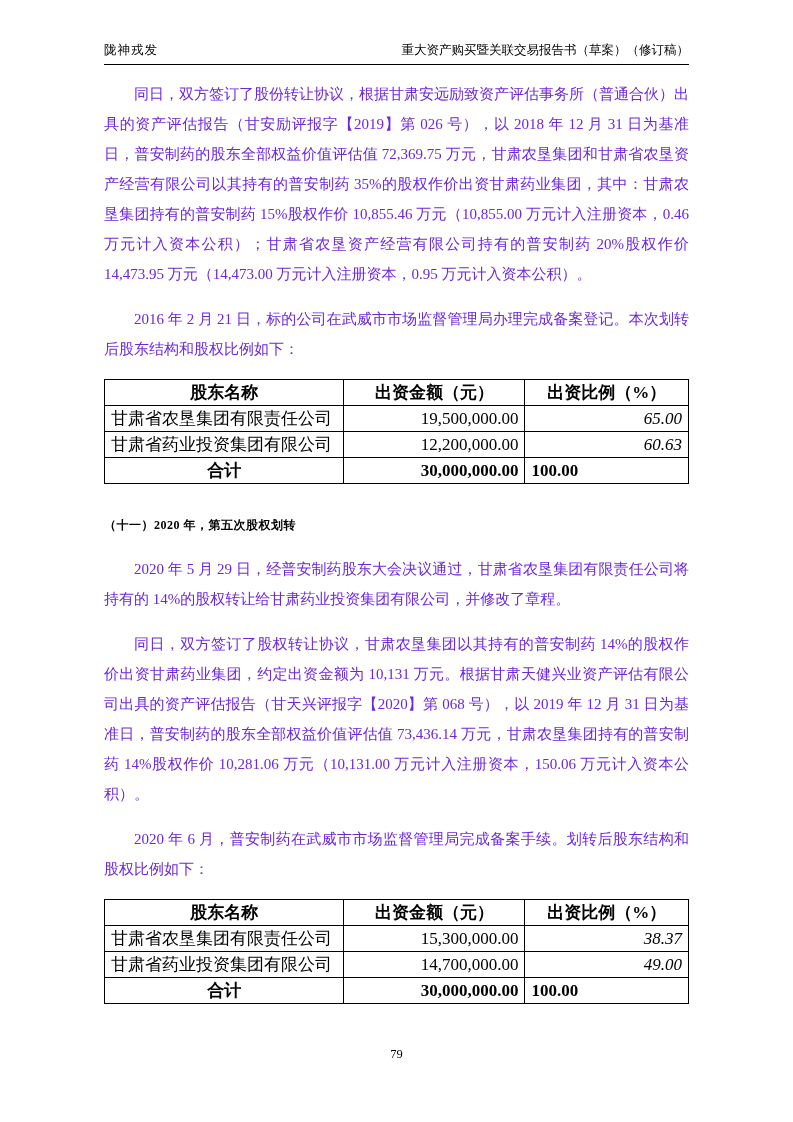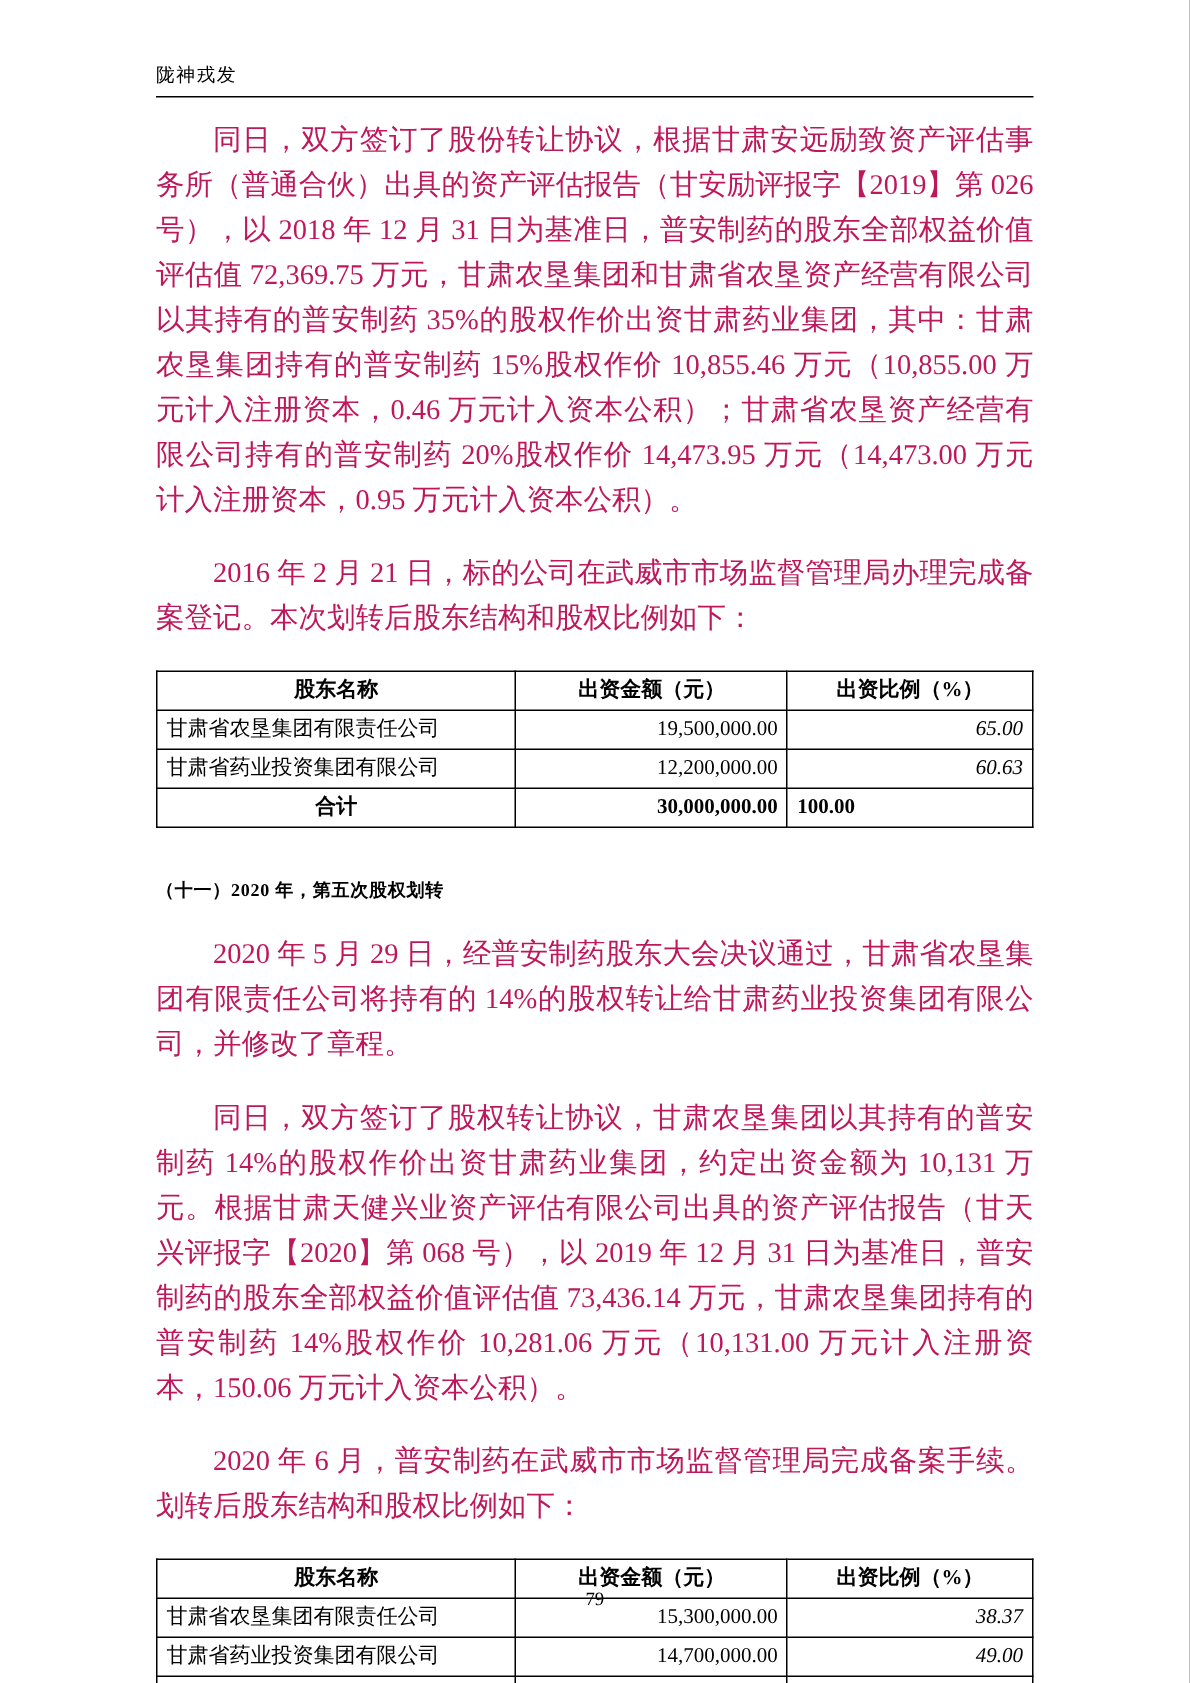--- a/index.html
+++ b/index.html
@@ -35,43 +35,43 @@
     border-bottom: 1px solid #000;
     font-family: "Liberation Serif", serif;
   }
   .header-left {
     letter-spacing: 1px;
   }
   .header-right {
     letter-spacing: 0px;
   }
   .body-text {
-    font-size: 19px;
+    font-size: 15px;
     line-height: 30px;
     text-align: justify;
     text-justify: inter-ideograph;
-    color: #be185d;
+    color: #6d28d9;
     margin-top: 14px;
   }
   .body-text.indent {
     text-indent: 2em;
   }
   .section-title {
     font-size: 12px;
     font-weight: bold;
     margin-top: 26px;
     margin-bottom: 6px;
     line-height: 30px;
     letter-spacing: 0.5px;
   }
   table.stock-table {
     border-collapse: collapse;
     width: 100%;
     margin-top: 12px;
-    font-size: 14px;
+    font-size: 17px;
   }
   table.stock-table td, table.stock-table th {
     border: 1px solid #000;
     padding: 3px 6px;
     line-height: 19px;
   }
   table.stock-table th {
     text-align: center;
     font-weight: bold;
   }
@@ -79,37 +79,38 @@
   .col-amount { width: 31%; }
   .col-ratio { width: 28%; }
   td.name-cell { text-align: left; }
   td.amount-cell { text-align: right; padding-right: 24px; }
   td.ratio-cell { text-align: right; padding-right: 10px; font-style: italic; }
   td.total-cell { text-align: center; font-weight: bold; }
   td.total-amount { text-align: right; padding-right: 24px; font-weight: bold; }
   td.total-ratio { text-align: left; padding-right: 10px; font-weight: bold; }
   .page-number {
     position: absolute;
-    bottom: 48px;
+    bottom: 60px;
     left: 0;
     width: 100%;
     text-align: center;
     font-size: 12.5px;
     color: #000;
   }
 </style>
 </head>
 <body>
 
 <div class="page">
 
   <div class="content">
 
     <div class="header">
       <span class="header-left">陇神戎发</span>
+      <span class="header-right">重大资产购买暨关联交易报告书（草案）（修订稿）</span>
     </div>
 
     <p class="body-text indent">同日，双方签订了股份转让协议，根据甘肃安远励致资产评估事务所（普通合伙）出具的资产评估报告（甘安励评报字【2019】第 026 号），以 2018 年 12 月 31 日为基准日，普安制药的股东全部权益价值评估值 72,369.75 万元，甘肃农垦集团和甘肃省农垦资产经营有限公司以其持有的普安制药 35%的股权作价出资甘肃药业集团，其中：甘肃农垦集团持有的普安制药 15%股权作价 10,855.46 万元（10,855.00 万元计入注册资本，0.46 万元计入资本公积）；甘肃省农垦资产经营有限公司持有的普安制药 20%股权作价 14,473.95 万元（14,473.00 万元计入注册资本，0.95 万元计入资本公积）。</p>
 
     <p class="body-text indent">2016 年 2 月 21 日，标的公司在武威市市场监督管理局办理完成备案登记。本次划转后股东结构和股权比例如下：</p>
 
     <table class="stock-table">
       <colgroup>
         <col class="col-name">
           <col class="col-amount">

